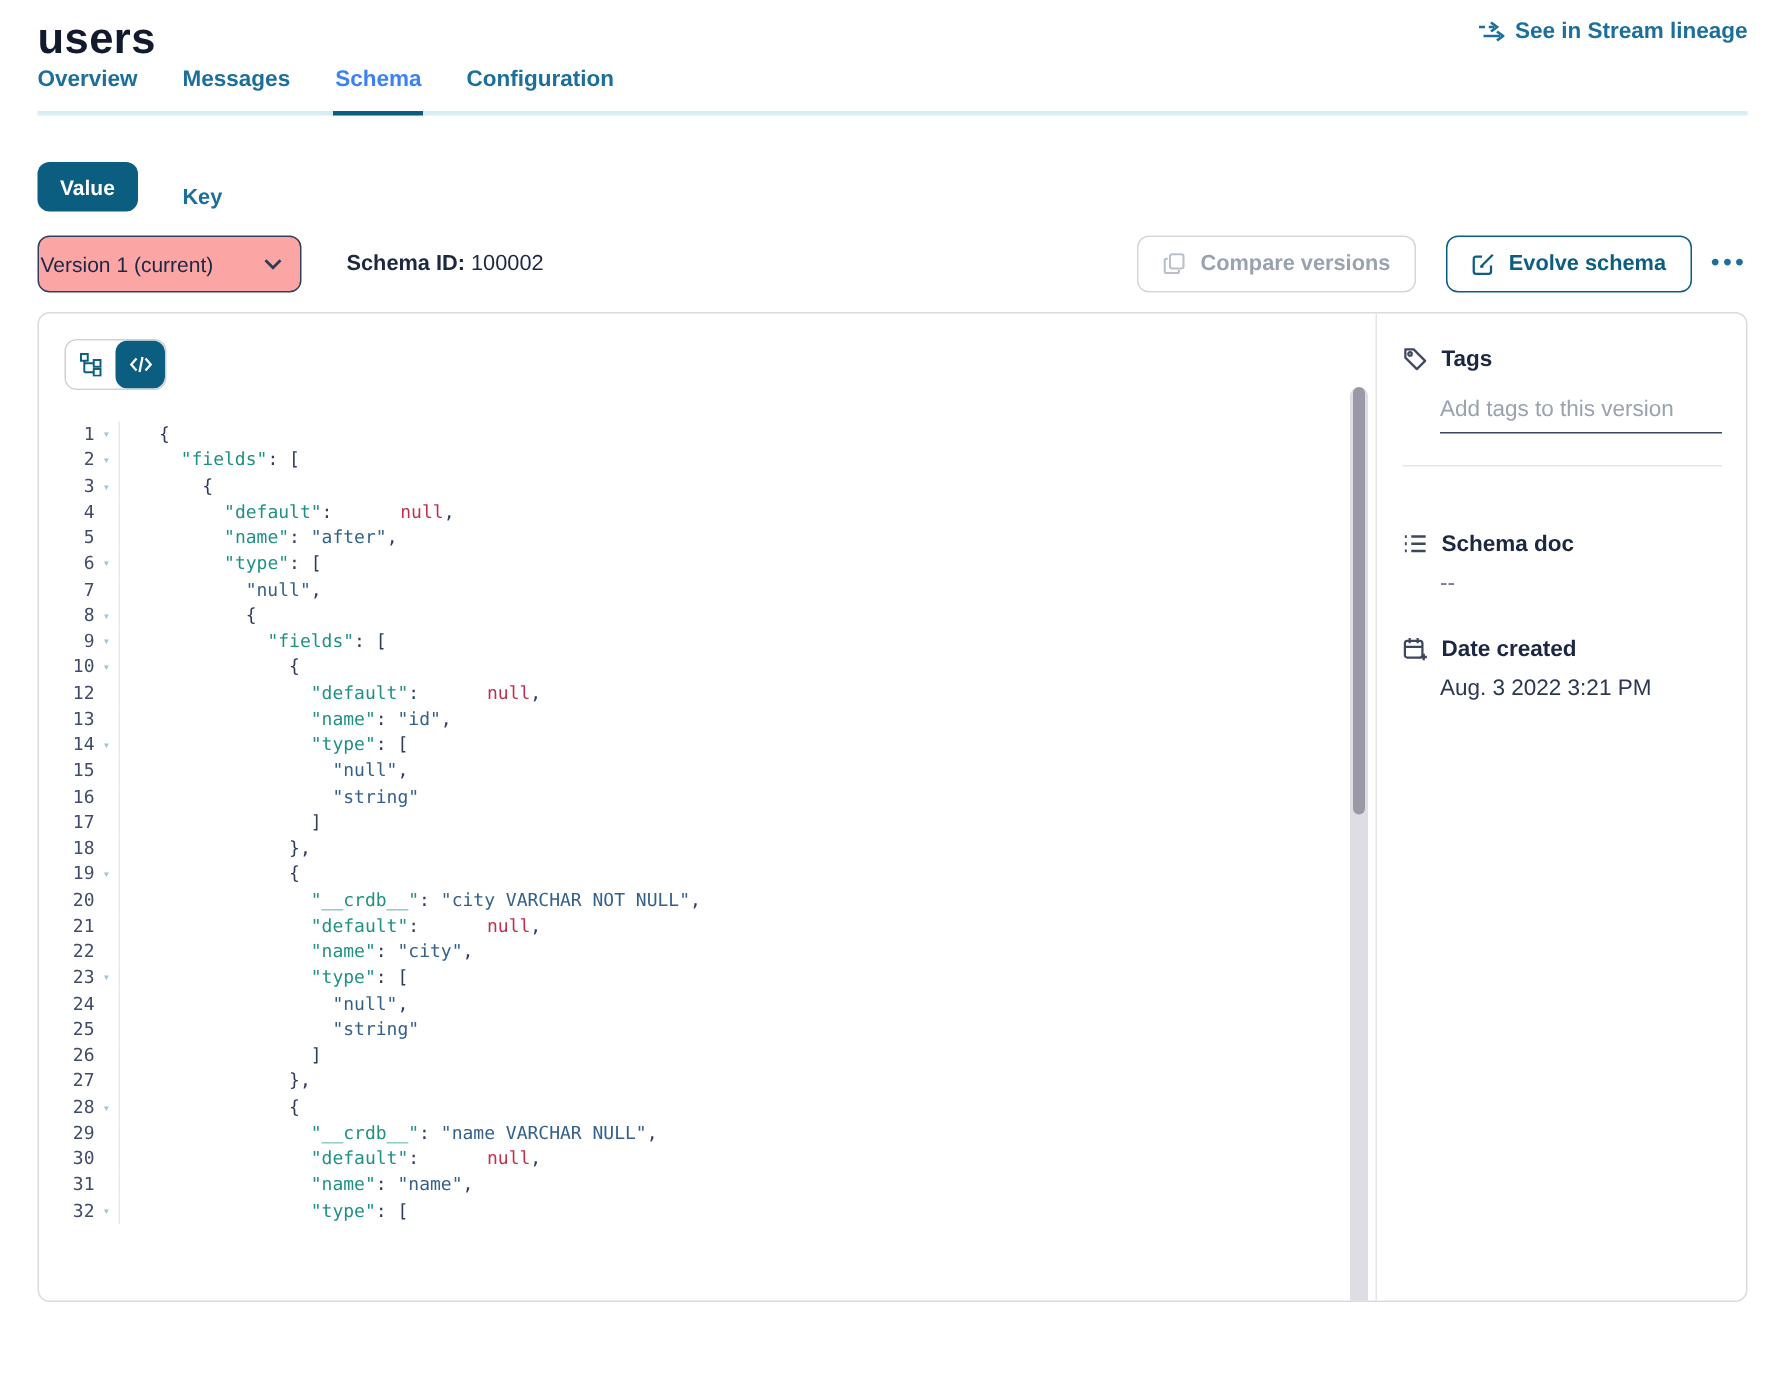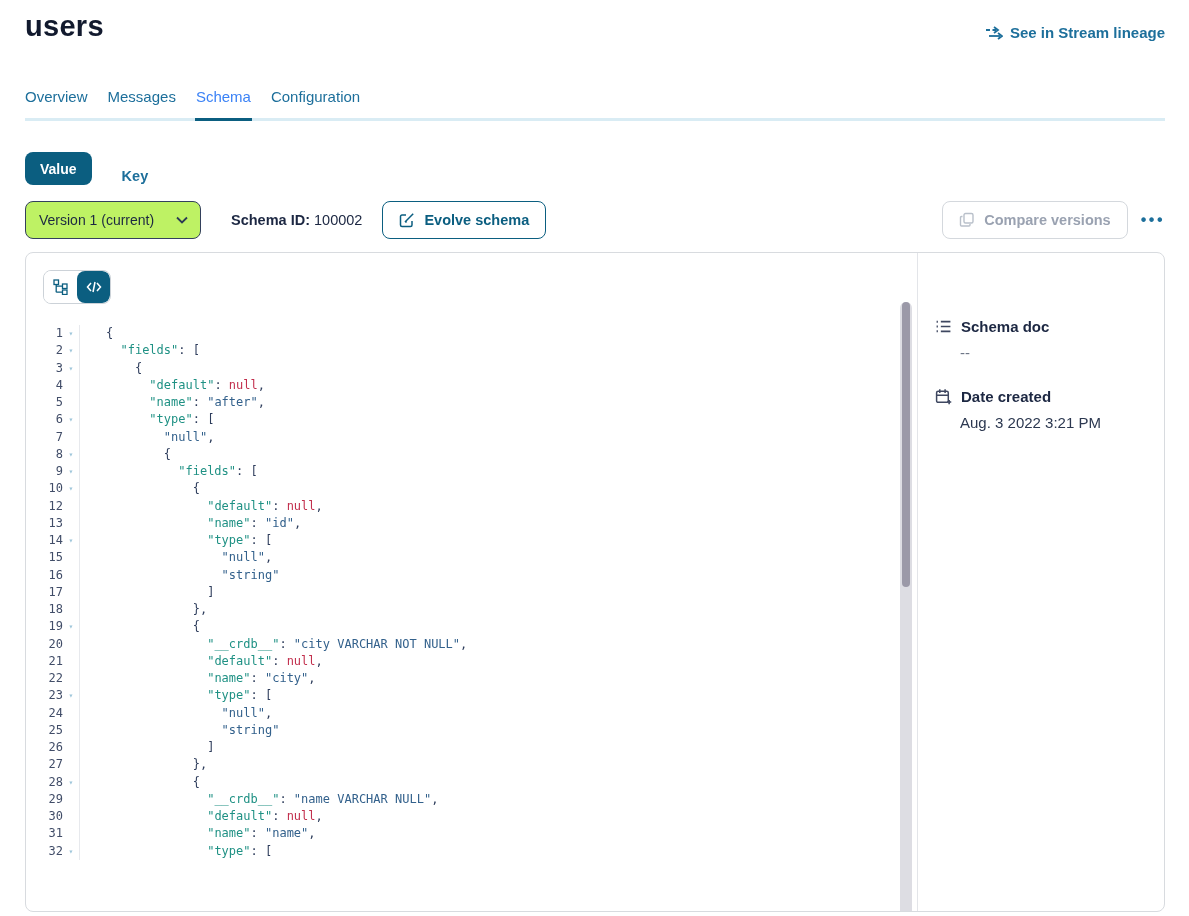--- a/index.html
+++ b/index.html
@@ -5,25 +5,25 @@
   * { box-sizing: border-box; }
   html,body { margin:0; padding:0; }
   body {
     width:1189px; height:916px; overflow:hidden; background:#fff;
     font-family:"Liberation Sans", sans-serif; color:var(--text-dark,#1C2742);
   }
   .page { position:relative; padding:8px 24px 0 25px; }
 
   
   .page-title { margin:0; font-size:29px; line-height:36px; font-weight:800; color:#121A2E; letter-spacing:.3px; }
-  .lineage-link { position:absolute; top:24px; right:24px; display:flex; align-items:center; gap:7px;
+  .lineage-link { position:absolute; top:12px; right:24px; display:flex; align-items:center; gap:7px;
     color:var(--link-blue); font-size:15px; font-weight:700; cursor:pointer; }
 
   
-  .tabs { display:flex; gap:20px; margin-top:44px; font-size:15px; font-weight:400; }
+  .tabs { display:flex; gap:30px; font-size:15px; font-weight:700; }
   .tab { color:var(--link-blue); padding-bottom:13px; cursor:pointer; }
   .tab.active { color:#3b82f6; position:relative; }
   .tab.active::after { content:""; position:absolute; left:-1px; right:-1px; bottom:-3px; height:3px;
     background:var(--accent-dark); z-index:1; }
   .tab-track { height:3px; background:var(--tab-track); }
 
   
   .vk-row { margin-top:31px; display:flex; align-items:flex-end; }
   .value-btn { background:var(--accent-dark); color:#fff; font-family:inherit; font-size:14px; font-weight:600;
     border:none; border-radius:8px; height:33px; padding:0 15px; cursor:pointer; }
@@ -31,21 +31,21 @@
     font-weight:600; margin-left:24px; cursor:pointer; }
 
   
   .meta-row { margin-top:35px; display:flex; gap:13px; font-size:14.5px; }
   .meta-item b { font-weight:700; }
   .link { color:var(--link-blue); cursor:pointer; }
 
   
   .version-row { margin-top:16px; display:flex; align-items:center; }
   .select { width:176px; height:38px; border:1px solid #33405C; border-radius:8px; display:flex; align-items:center;
-    justify-content:space-between; padding:0 12px 0 13px; font-size:14px; cursor:pointer; background:#bef264; }
+    justify-content:space-between; padding:0 12px 0 1px; font-size:14px; cursor:pointer; background:#fca5a5; }
   .schema-id { margin-left:30px; font-size:14.5px; }
   .schema-id b { font-weight:700; }
   .btn { height:38px; border-radius:8px; background:#fff; font-family:inherit; font-size:14.5px; font-weight:600;
     display:inline-flex; align-items:center; gap:9px; padding:0 16px; cursor:pointer; }
   .btn.disabled { border:1px solid var(--disabled-border); color:var(--disabled-text); margin-left:auto; cursor:default; }
   .btn.primary-outline { border:1px solid var(--accent-dark); color:var(--accent-dark); margin-left:20px; }
   .more-btn { margin-left:13px; color:var(--link-blue); font-size:16px; letter-spacing:2.5px; font-weight:700;
     background:none; border:none; cursor:pointer; line-height:1; padding:4px 0; }
 
   
@@ -55,21 +55,21 @@
   .vt-btn { width:33px; height:32px; display:flex; align-items:center; justify-content:center; background:#fff;
     border:none; cursor:pointer; padding:0; }
   .vt-btn.active { background:var(--accent-dark); border-radius:8px; }
 
   .code-lines { margin-top:21px; font-family:"DejaVu Sans Mono","Liberation Mono",monospace; font-size:12px; }
   .code-line { display:flex; height:17.25px; line-height:17.25px; }
   .ln { width:20px; flex:none; text-align:right; color:var(--line-number); }
   .fold { width:16px; flex:none; text-align:center; font-size:8px; color:var(--fold-icon); line-height:17.25px; cursor:pointer; }
   .code-text { flex:1; border-left:1px solid #E7E9ED; padding-left:26px; white-space:pre; }
   .tok-k { color:var(--code-key); } .tok-v { color:var(--code-value); }
-  .tok-n { color:var(--code-null); } .tok-p { color:var(--code-punct); }
+  .tok-n { color:var(--code-null);margin-left:38px; } .tok-p { color:var(--code-punct); }
 
   .scrollbar { position:absolute; top:49px; bottom:0; right:5px; width:12px; background:var(--scroll-track);
     border-radius:6px 6px 0 0; }
   .scroll-thumb { position:absolute; top:0; left:2px; width:8px; height:285px; background:var(--scroll-thumb);
     border-radius:4px; cursor:grab; }
 
   
   .sidebar { width:247px; flex:none; border-left:1px solid #E3E5E9; padding:22px 16px 0 17px; }
   .side-header { display:flex; align-items:center; gap:9px; font-size:15px; font-weight:700; color:#1C2742; }
   .side-header svg { flex:none; }
@@ -122,41 +122,41 @@
         <svg width="12" height="8" viewBox="0 0 12 8" fill="none">
           <path d="M1 1.5 L6 6.5 L11 1.5" stroke="#2C3A55" stroke-width="1.8" fill="none"></path>
         </svg>
       </span>
     </div>
     <span class="schema-id">
       <b>Schema ID:</b>
       <span>100002</span>
     </span>
 
+    <button class="btn disabled">
+      <span style="display:flex;">
+        <svg width="16" height="16" viewBox="0 0 16 16" fill="none" stroke="#B9C0CA" stroke-width="1.4">
+          <rect x="5" y="1.5" width="9" height="9.5" rx="1.5"></rect>
+          <path d="M3.5 4.5 H2.5 C1.9 4.5 1.5 4.9 1.5 5.5 V13 C1.5 13.6 1.9 14 2.5 14 H10 C10.6 14 11 13.6 11 13 V12"></path>
+        </svg>
+      </span>
+      <span>Compare versions</span>
+    </button>
+
     <button class="btn primary-outline">
       <span style="display:flex;">
         <svg width="16" height="16" viewBox="0 0 16 16" fill="none" stroke="#0B5E80" stroke-width="1.5">
           <path d="M13 9 V13 C13 13.8 12.4 14.5 11.5 14.5 H3 C2.2 14.5 1.5 13.8 1.5 13 V4.5 C1.5 3.7 2.2 3 3 3 H7"></path>
           <path d="M6 10 L14.2 1.8"></path>
           <path d="M6 10 L8 9.8" stroke-width="1.2"></path>
         </svg>
       </span>
       <span>Evolve schema</span>
     </button>
 
-    <button class="btn disabled">
-      <span style="display:flex;">
-        <svg width="16" height="16" viewBox="0 0 16 16" fill="none" stroke="#B9C0CA" stroke-width="1.4">
-          <rect x="5" y="1.5" width="9" height="9.5" rx="1.5"></rect>
-          <path d="M3.5 4.5 H2.5 C1.9 4.5 1.5 4.9 1.5 5.5 V13 C1.5 13.6 1.9 14 2.5 14 H10 C10.6 14 11 13.6 11 13 V12"></path>
-        </svg>
-      </span>
-      <span>Compare versions</span>
-    </button>
-
     <button class="more-btn">•••</button>
   </div>
 
   <div class="panel">
 
     <div class="editor">
       <div class="view-toggle">
         <button class="vt-btn">
           <span style="display:flex;">
             <svg width="16" height="16" viewBox="0 0 16 16" fill="none" stroke="#0B5E80" stroke-width="1.3">
@@ -336,20 +336,33 @@
           </div>
         </div>
 
       <div class="scrollbar">
         <div class="scroll-thumb"></div>
       </div>
     </div>
 
     <aside class="sidebar">
 
+      <div class="section-tags">
+        <div class="side-header">
+          <span style="display:flex;">
+            <svg width="17" height="17" viewBox="0 0 16 16" fill="none" stroke="#3E4760" stroke-width="1.4" stroke-linejoin="round">
+              <path d="M1.8 1.8 H7 L14.2 9 L9 14.2 L1.8 7 Z"></path>
+              <circle cx="4.7" cy="4.7" r="1.1"></circle>
+            </svg>
+          </span>
+          <span>Tags</span>
+        </div>
+        <input class="tag-input" type="text" placeholder="Add tags to this version" style="">
+        <div class="side-divider"></div>
+      </div>
 
       <div class="section-doc">
         <div class="side-header">
           <span style="display:flex;">
             <svg width="17" height="17" viewBox="0 0 16 16" fill="none" stroke="#3E4760" stroke-width="1.6">
               <path d="M5.5 3.5 H14.5 M5.5 8 H14.5 M5.5 12.5 H14.5"></path>
               <path d="M1.5 3.5 H2.7 M1.5 8 H2.7 M1.5 12.5 H2.7" stroke-width="1.8"></path>
             </svg>
           </span>
           <span>Schema doc</span>

